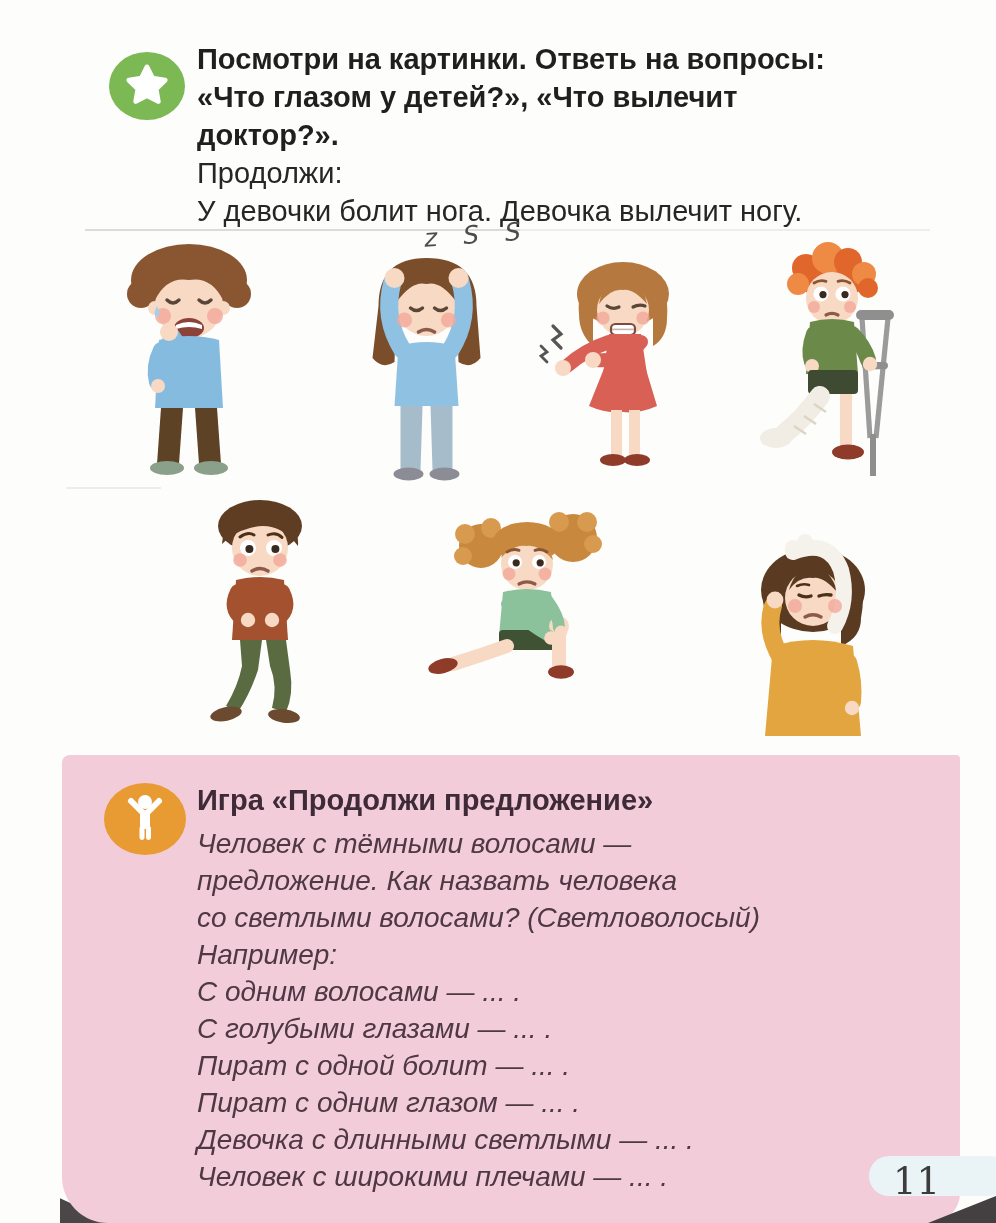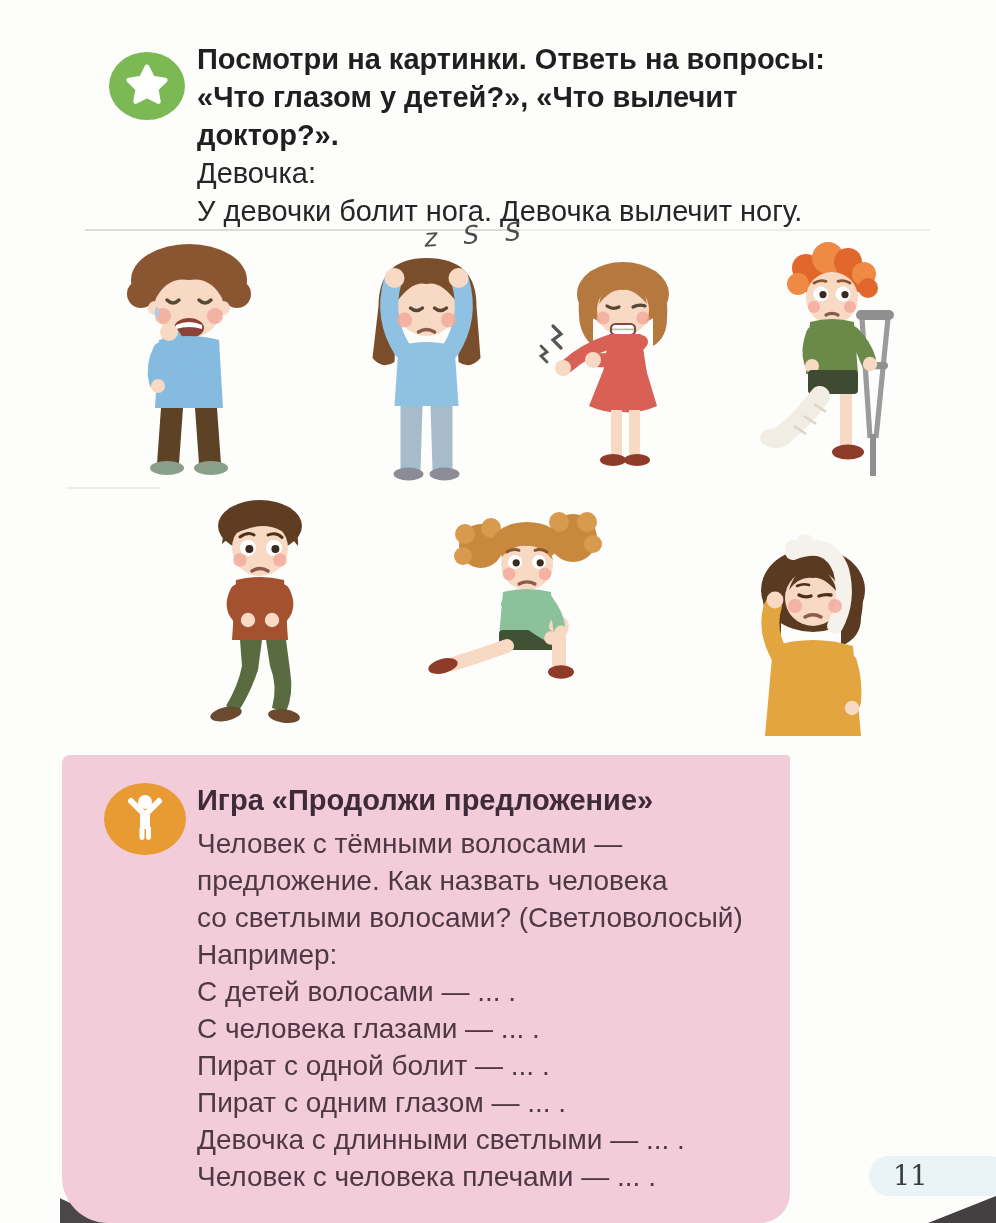--- a/index.html
+++ b/index.html
@@ -17,37 +17,37 @@
   .top-text p.b { font-weight:700; color:#1f1f1f; }
   
   .zss {
     position:absolute; left:424px; top:220px;
     font-family:"DejaVu Sans", sans-serif; font-style:italic;
     font-size:25px; color:#4c4c4c; letter-spacing:9px;
     transform:rotate(-4deg); white-space:nowrap;
   }
   
   .panel {
-    position:absolute; left:62px; top:755px; width:728px; height:468px;
+    position:absolute; left:62px; top:755px; width:898px; height:468px;
     background:#f3ccd9; border-radius:8px 4px 30px 46px; z-index:2;
   }
   .panel-title {
     position:absolute; left:135px; top:26px; margin:0;
     font-size:29px; font-weight:700; color:#3e2b37; line-height:38px;
   }
-  .panel-body { position:absolute; left:135px; top:70px; width:740px; }
+  .panel-body { position:absolute; left:135px; top:70px; width:740px;font-style:italic; }
   .panel-body p { margin:0; font-size:28px; line-height:37px; color:#4e3843; }
   
   .badge {
     position:absolute; left:869px; top:1156px; width:141px; height:40px;
     background:#eaf3f6; border-radius:20px; z-index:4;
   }
   .badge span {
     position:absolute; left:24px; top:4px;
-    font-family:"DejaVu Serif", serif; font-size:27px; color:#3c3c3c;
+    font-family:"DejaVu Serif", serif; font-size:37px; color:#3c3c3c;
   }
   
   .corner-bl {
     position:absolute; left:60px; top:1190px; width:54px; height:33px;
     background:#4b4647; clip-path:polygon(0 100%, 0 25%, 100% 100%); z-index:1;
   }
   .corner-br {
     position:absolute; left:928px; top:1196px; width:68px; height:27px;
     background:#443f41; clip-path:polygon(0 100%, 100% 0, 100% 100%); z-index:5;
   }
@@ -65,21 +65,21 @@
 
   <svg class="icon" style="left:108px; top:50px;" width="78" height="72" viewBox="0 0 78 72">
     <ellipse cx="39" cy="36" rx="38" ry="34" fill="#7cb854"></ellipse>
     <polygon points="39,17 44.6,28.3 57.1,30.1 48,38.9 50.2,51.4 39,45.5 27.8,51.4 30,38.9 20.9,30.1 33.4,28.3" fill="#ffffff" stroke="#ffffff" stroke-width="5" stroke-linejoin="round"></polygon>
   </svg>
 
   <div class="top-text">
     <p class="b">Посмотри на картинки. Ответь на вопросы:</p>
     <p class="b">«Что глазом у детей?», «Что вылечит</p>
     <p class="b">доктор?».</p>
-    <p>Девочка:</p>
+    <p>Продолжи:</p>
     <p>У девочки болит нога. Девочка вылечит ногу.</p>
   </div>
 
   <div class="zss">z S S</div>
 
   <svg class="fig" style="left:95px; top:240px;" width="190" height="250" viewBox="0 0 95 125">
     <ellipse cx="47" cy="20" rx="29" ry="18" fill="#8a5631"></ellipse>
     <circle cx="23" cy="27" r="7" fill="#8a5631"></circle>
       <circle cx="71" cy="27" r="7" fill="#8a5631"></circle>
     <circle cx="30" cy="34" r="3.5" fill="#f7d9c4"></circle>
@@ -277,26 +277,26 @@
       <line x1="43" y1="34" x2="56" y2="21" stroke="#ffffff" stroke-width="6" stroke-linecap="round"></line>
       <rect x="36.5" y="46" width="5" height="14" rx="2.4" fill="#ffffff"></rect>
       <rect x="43" y="46" width="5" height="14" rx="2.4" fill="#ffffff"></rect>
     </svg>
     <p class="panel-title">Игра «Продолжи предложение»</p>
     <div class="panel-body">
       <p>Человек с тёмными волосами —</p>
       <p>предложение. Как назвать человека</p>
       <p>со светлыми волосами? (Светловолосый)</p>
       <p>Например:</p>
-      <p>С детей волосами — ... .</p>
-      <p>С человека глазами — ... .</p>
+      <p>С одним волосами — ... .</p>
+      <p>С голубыми глазами — ... .</p>
       <p>Пират с одной болит — ... .</p>
       <p>Пират с одним глазом — ... .</p>
       <p>Девочка с длинными светлыми — ... .</p>
-      <p>Человек с человека плечами — ... .</p>
+      <p>Человек с широкими плечами — ... .</p>
     </div>
   </div>
 
   <div class="badge">
     <span>11</span>
   </div>
 
   <div class="corner-br"></div>
 
 </div>

